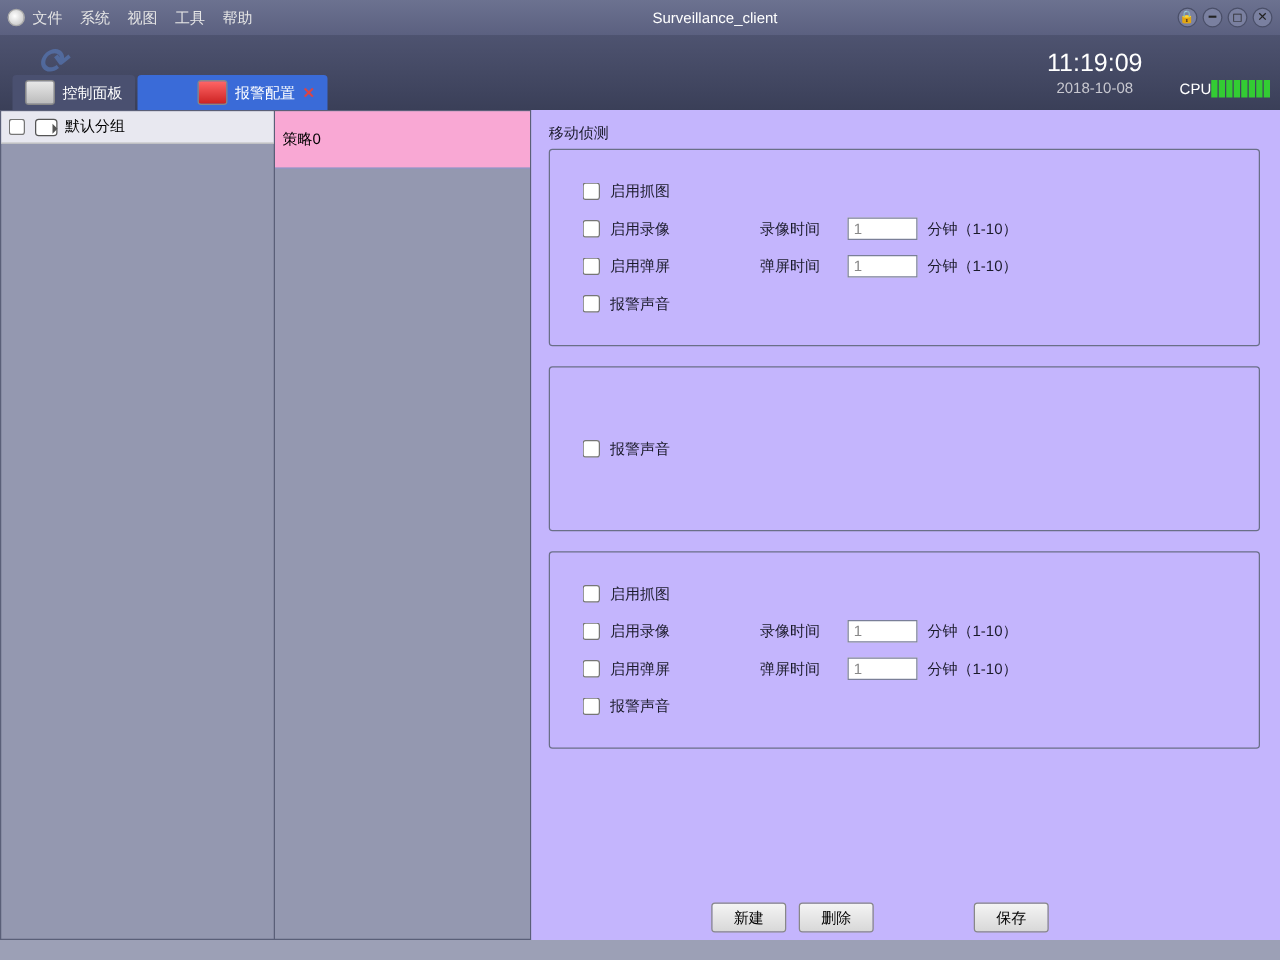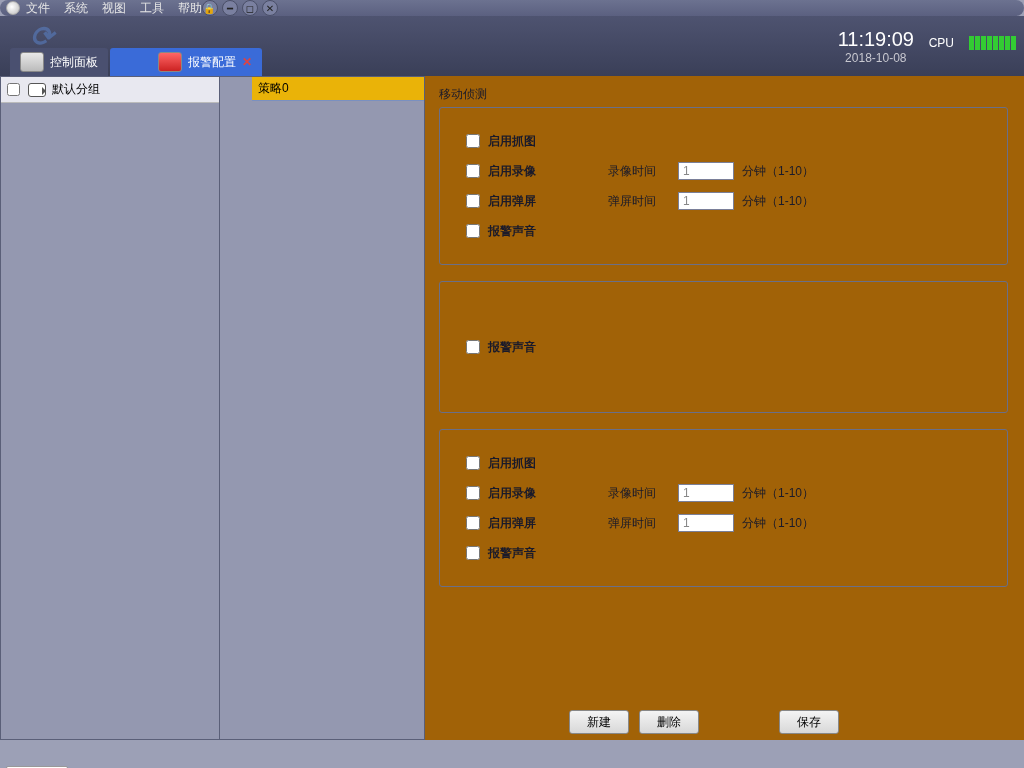--- a/index.html
+++ b/index.html
@@ -1,58 +1,58 @@
 <!DOCTYPE html>
 <html><head>
 <meta charset="utf-8">
 <style>
 * { box-sizing: border-box; margin: 0; padding: 0; font-family: "Microsoft YaHei", Arial, sans-serif; font-size: 12px; }
 html, body { width: 1024px; height: 768px; overflow: hidden; background: #9ca0b6; }
 
-.titlebar { height: 16px; background: linear-gradient(#6c7290, #5b6080); display: flex; align-items: center; color: #e5e5e5; padding: 0 6px; border-radius: 10px; }
+.titlebar { height: 28px; background: linear-gradient(#6c7290, #5b6080); display: flex; align-items: center; color: #e5e5e5; padding: 0 6px; }
 .titlebar .app-icon { width: 14px; height: 14px; border-radius: 50%; border: 1px solid #aaa; background: radial-gradient(circle at 40% 40%, #fff, #bbb); margin-right: 6px; }
 .titlebar .menu { display: flex; gap: 14px; }
 .titlebar .menu span { cursor: default; }
 .titlebar .title { flex: 1; text-align: center; color: #fff; }
 .titlebar .win-btns { display: flex; gap: 4px; }
 .titlebar .win-btns .wb { width: 16px; height: 16px; border-radius: 50%; background: #7a80a0; border: 1px solid #4a4f68; display: flex; align-items: center; justify-content: center; color: #222; font-size: 10px; }
 
 .toolbar { height: 60px; background: linear-gradient(#4e5370, #3a3f58); display: flex; align-items: center; position: relative; }
 .watermark { position: absolute; left: 30px; top: 4px; font-size: 28px; font-weight: bold; color: rgba(100,160,255,0.35); font-style: italic; letter-spacing: 1px; }
 .watermark2 { position: absolute; left: 60px; top: 36px; font-size: 13px; color: rgba(100,160,255,0.35); }
 .tabrow { position: absolute; left: 10px; bottom: 0; display: flex; }
 .tab { height: 28px; padding: 0 10px; display: flex; align-items: center; gap: 6px; color: #fff; background: #4a5070; border-top-left-radius: 3px; border-top-right-radius: 3px; margin-right: 2px; }
 .tab.active { background: #3a6bd8; padding-left: 48px; }
 .tab .close-x { color: #d44; font-weight: bold; }
 .tab-icon { width: 24px; height: 20px; background: linear-gradient(#e8e8e8, #bbb); border: 1px solid #888; border-radius: 3px; display: inline-block; }
 .tab-icon.red { background: linear-gradient(#f66,#c22); }
 .clock { position: absolute; right: 110px; top: 12px; text-align: center; color: #fff; }
 .clock .time { font-size: 20px; }
 .clock .date { font-size: 12px; color: #c8c8d0; }
-.cpu { position: absolute; right: 8px; top: 20px; display: flex; align-items: flex-end; gap: 15px; color: #fff; }
+.cpu { position: absolute; right: 8px; top: 36px; display: flex; align-items: flex-end; gap: 0; color: #fff; }
 .cpu-bars { display: flex; gap: 1px; }
 .cpu-bars span { width: 5px; height: 14px; background: #3c3; display: inline-block; }
 
 .body { display: flex; height: calc(768px - 20px - 60px - 24px); justify-content: center; }
 .col-tree { width: 220px; background: #9498b0; border: 1px solid #5a5f78; }
 .tree-item { display: flex; align-items: center; gap: 6px; padding: 4px 6px; background: #e8e8f0; border-bottom: 1px solid #bbb; }
 .tree-item input { margin-right: 2px; }
 .cam-icon { width: 18px; height: 14px; background: #fff; border: 1px solid #555; border-radius: 3px; position: relative; }
 .cam-icon::after { content: ''; position: absolute; right: -5px; top: 3px; width: 0; height: 0; border: 4px solid transparent; border-left-color: #555; }
 
 .col-strategy { width: 205px; background: #9498b0; border: 1px solid #5a5f78; border-left: none; }
-.strategy-head { background: #eab308; padding: 3px 6px; border-bottom: 1px solid #7a90c0; margin-left: 32px; }
-
-.col-main { flex: 1; background: #a16207; padding: 10px 16px 6px 14px; display: flex; flex-direction: column; gap: 16px; overflow: hidden; }
+.strategy-head { background: #f9a8d4; padding: 14px 6px; border-bottom: 1px solid #7a90c0; }
+
+.col-main { flex: 1; background: #c4b5fd; padding: 10px 16px 6px 14px; display: flex; flex-direction: column; gap: 16px; overflow: hidden; }
 .group { }
 .group-title { color: #1a1a2a; margin-bottom: 4px; }
 .group-box { border: 1px solid #6a6f88; border-radius: 3px; padding: 18px 26px; }
 .row { display: flex; align-items: center; height: 30px; color: #1a1a2a; }
 .row .cb { margin-right: 8px; width: 14px; height: 14px; }
-.row .lbl { width: 120px; font-weight: bold; }
+.row .lbl { width: 120px; }
 .row .lbl2 { width: 70px; }
 .row .numbox { width: 56px; height: 18px; background: #fff; border: 1px solid #7a7f98; padding: 0 4px; color: #888; }
 .row .suffix { margin-left: 8px; }
 
 .btnrow { display: flex; gap: 10px; padding-left: 130px; align-items: center; margin-top: auto; }
 .btnrow .gap { width: 60px; }
 .btn { width: 60px; height: 24px; background: linear-gradient(#f4f4f4,#d8d8d8); border: 1px solid #888; border-radius: 3px; display: flex; align-items: center; justify-content: center; cursor: pointer; }
 
 .statusbar { height: 16px; background: linear-gradient(#e8e8ec, #c8c8d0); display: flex; align-items: flex-end; padding: 0 6px; border-top: 1px solid #888; margin-top: 28px; }
 .status-btn { width: 62px; height: 18px; background: linear-gradient(#fff,#ddd); border: 1px solid #999; display: flex; align-items: center; justify-content: center; border-radius: 2px; }
@@ -66,20 +66,21 @@
 
 <div class="titlebar">
   <div class="app-icon"></div>
   <div class="menu">
     <span>文件</span>
     <span>系统</span>
     <span>视图</span>
     <span>工具</span>
     <span>帮助</span>
   </div>
+  <div class="title">Surveillance_client</div>
   <div class="win-btns">
     <div class="wb">🔒</div>
     <div class="wb">━</div>
     <div class="wb">◻</div>
     <div class="wb">✕</div>
   </div>
 </div>
 
 <div class="toolbar">
   <div class="watermark">⟳</div>

